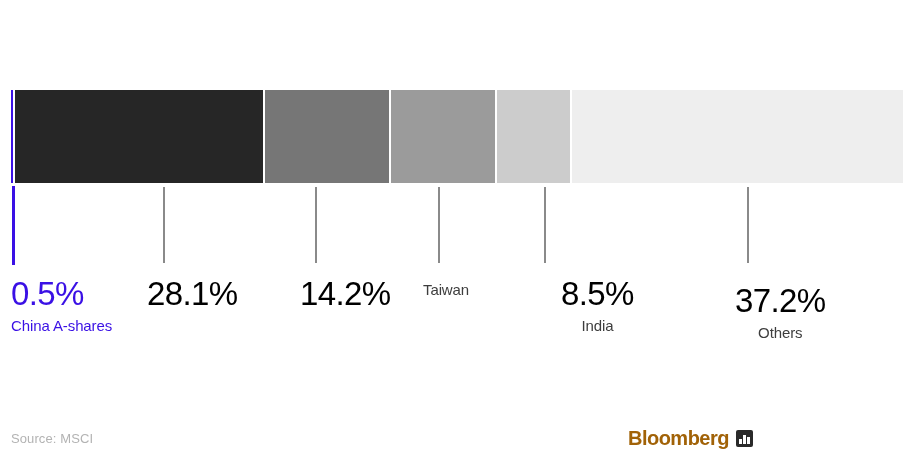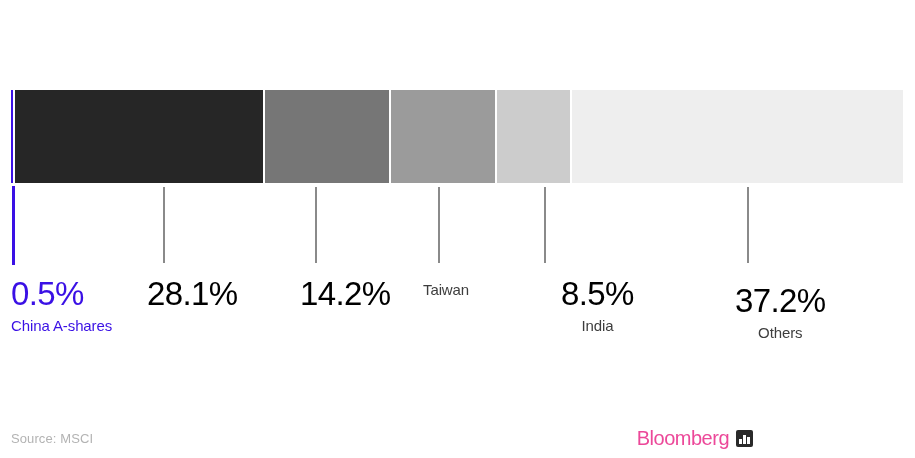--- a/index.html
+++ b/index.html
@@ -109,22 +109,22 @@
     position: absolute;
     right: 10px;
     top: 2px;
     display: flex;
     align-items: center;
     gap: 7px;
   }
   .brand-name {
     font-size: 20px;
     line-height: 23px;
-    font-weight: normal;
-    color: #ec4899;
+    font-weight: bold;
+    color: #a16207;
     letter-spacing: -0.5px;
   }
   .brand-mark {
     width: 17px;
     height: 17px;
     background: #2a2a2a;
     border-radius: 2px;
     display: flex;
     align-items: flex-end;
     justify-content: center;

